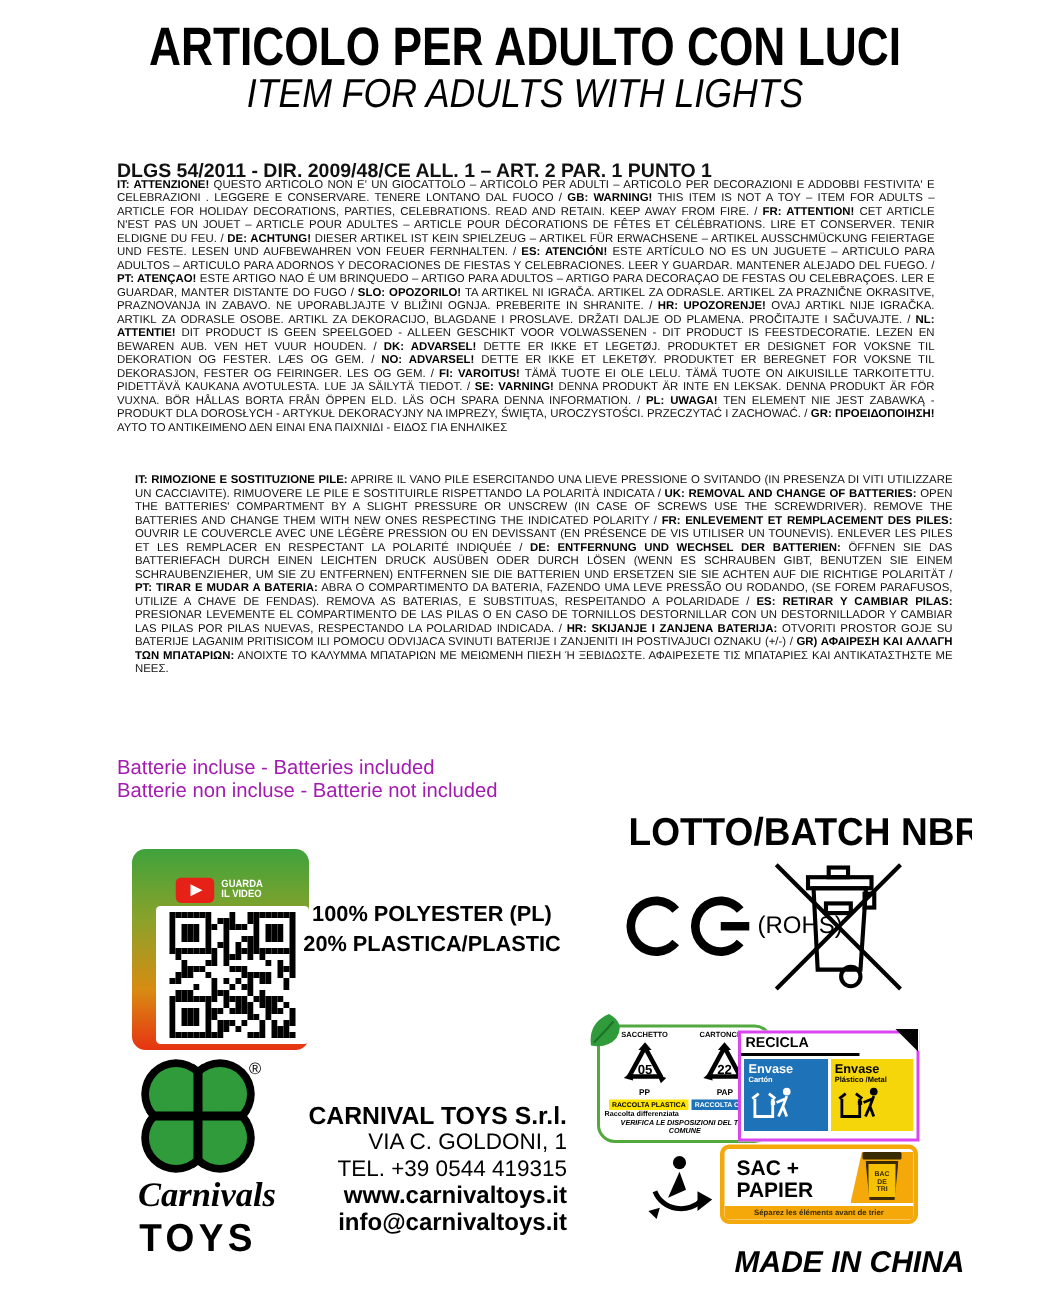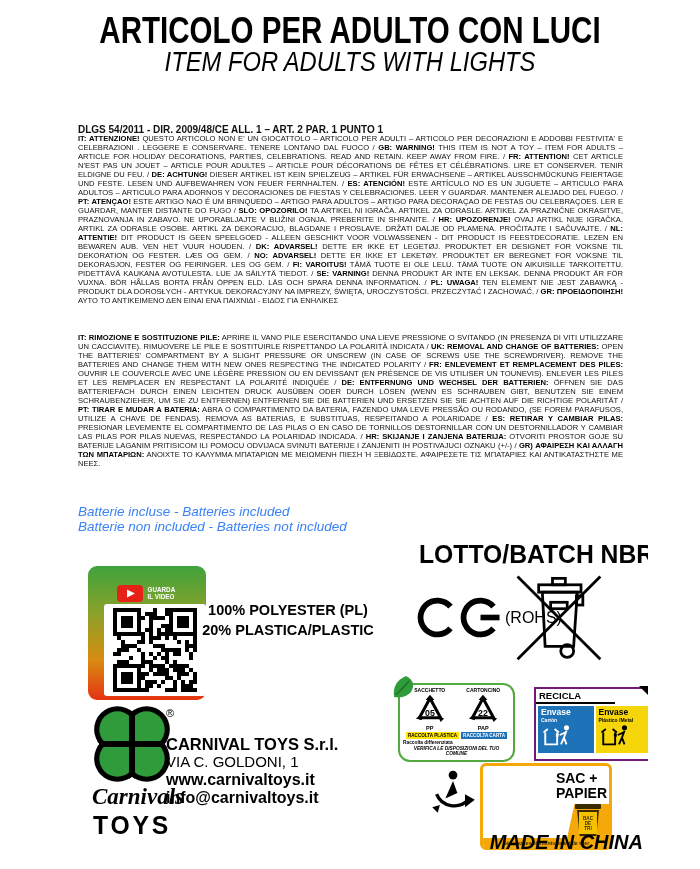--- a/index.html
+++ b/index.html
@@ -7,25 +7,25 @@
          font-family:"Liberation Sans",sans-serif;color:#000;}
 
   .title{position:absolute;top:10px;left:0;width:700px;text-align:center;
          font-size:36px;font-weight:800;letter-spacing:0px;transform:scaleX(.82);}
   .subtitle{position:absolute;top:47px;left:0;width:700px;text-align:center;
             font-size:27px;font-style:italic;font-weight:500;transform:scaleX(.88);}
 
   .legal{position:absolute;left:78px;width:545px;font-size:7.6px;line-height:9px;
          text-align:justify;color:#111;}
   .legal b{color:#000;}
-  .reg-head{font-weight:800;font-size:10px;margin-top:16px;}
+  .reg-head{font-weight:800;font-size:13px;}
   #legal1{top:109px;}
-  #legal2{top:333px;}
-
-  .batt{position:absolute;left:78px;font-size:13.5px;line-height:15.5px;color:#3b82f6;font-style:italic;}
+  #legal2{top:315px;margin-left:12px;}
+
+  .batt{position:absolute;left:78px;font-size:13.5px;line-height:15.5px;color:#a21caf;}
   #batt1{top:504px;}
   #batt2{top:519px;}
 
   .lotto{position:absolute;left:400px;top:539px;width:280px;text-align:center;
          font-size:26px;font-weight:800;transform:scaleX(.95);}
 
   
   .qr-block{position:absolute;left:88px;top:566px;width:118px;height:134px;border-radius:9px;
             background:linear-gradient(180deg,#3fa23c 0%,#8aa22a 35%,#d88c12 70%,#e63312 100%);
             box-sizing:border-box;padding:16px;}
@@ -56,51 +56,51 @@
   .grn-title{font-size:5px;font-weight:700;}
   .grn-mat{font-size:5.5px;font-weight:700;margin-top:-2px;}
   .chips{display:flex;gap:2px;justify-content:center;margin-top:1px;}
   .chip{font-size:4.6px;font-weight:700;padding:1px 2px;white-space:nowrap;}
   .chip-yellow{background:#ffe500;color:#000;}
   .chip-blue{background:#1e72b8;color:#fff;}
   .grn-note1{font-size:4.8px;font-weight:700;margin-top:1px;}
   .grn-note2{font-size:4.8px;font-weight:700;text-align:center;margin-top:1px;font-style:italic;}
 
   
-  .recicla{position:absolute;left:534px;top:687px;width:121px;height:74px;box-sizing:border-box;
-           border:2px solid #701a75;background:#fff;}
+  .recicla{position:absolute;left:492px;top:687px;width:121px;height:74px;box-sizing:border-box;
+           border:2px solid #d946ef;background:#fff;}
   .recicla-corner{position:absolute;right:-2px;top:-2px;width:0;height:0;
                   border-left:14px solid transparent;border-top:14px solid #fff;}
   .recicla-corner::after{content:"";position:absolute;left:-16px;top:-15px;width:0;height:0;
                   border-left:15px solid transparent;border-top:15px solid #000;}
   .recicla-head{font-size:9.5px;font-weight:800;padding:1px 3px;border-bottom:2px solid #000;width:62%;}
   .recicla-row{display:flex;gap:2px;padding:2px;}
   .panel{flex:1;padding:2px 3px;}
   .panel-blue{background:#1e72b8;color:#fff;}
   .panel-yellow{background:#f5d60a;color:#000;}
   .panel-t{font-size:8.5px;font-weight:800;line-height:9px;}
   .panel-s{font-size:5px;font-weight:700;line-height:6px;}
 
   
   .clover{position:absolute;left:88px;top:701px;}
   .reg-mark{position:absolute;left:166px;top:707px;font-size:11px;}
   .logo-script{position:absolute;left:80px;top:784px;width:104px;text-align:right;
                font-family:"Liberation Serif",serif;font-style:italic;font-weight:700;font-size:23px;}
   .logo-toys{position:absolute;left:80px;top:810px;width:104px;text-align:center;
              font-weight:900;font-size:26px;letter-spacing:3px;transform:scaleX(.95);}
-  .addr{position:absolute;left:166px;top:735px;width:200px;text-align:left;line-height:18px;}
+  .addr{position:absolute;left:178px;top:735px;width:200px;text-align:right;line-height:18px;}
   .addr .l1{font-size:16.5px;font-weight:800;}
   .addr .l{font-size:15px;font-weight:500;}
   .addr .lb{font-size:16px;font-weight:800;}
 
   
   .triman{position:absolute;left:429px;top:766px;}
   .sac-box{position:absolute;left:480px;top:763px;width:132px;box-sizing:border-box;
            border:3px solid #f5a80a;border-radius:6px;background:#fff;overflow:hidden;}
-  .sac-row{display:flex;align-items:flex-end;flex-direction:column;}
+  .sac-row{display:flex;align-items:center;}
   .sac-txt{flex:1;padding:5px 2px 3px 8px;font-size:14px;font-weight:800;line-height:15px;}
   .sac-bin-area{width:42px;background:#f5a80a;display:flex;align-items:center;justify-content:center;
                 clip-path:polygon(18% 0,100% 0,100% 100%,0 100%);}
   .bin-shape{position:relative;width:28px;height:34px;}
   .bin-lid{position:absolute;top:0;left:1px;width:26px;height:5px;background:#3a2a00;border-radius:1px;}
   .bin-body{position:absolute;top:6px;left:3px;width:22px;height:26px;background:#f6c200;
             border:2px solid #3a2a00;box-sizing:border-box;
             clip-path:polygon(0 0,100% 0,88% 100%,12% 100%);
             display:flex;flex-direction:column;align-items:center;justify-content:center;}
   .bin-body span{font-size:4.6px;font-weight:800;color:#3a2a00;line-height:5px;}
@@ -121,21 +121,21 @@
   <div id="legal1" class="legal">
     <div class="reg-head">DLGS 54/2011 - DIR. 2009/48/CE ALL. 1 – ART. 2 PAR. 1 PUNTO 1</div>
     <span><b>IT: ATTENZIONE!</b> QUESTO ARTICOLO NON E' UN GIOCATTOLO – ARTICOLO PER ADULTI – ARTICOLO PER DECORAZIONI E ADDOBBI FESTIVITA' E CELEBRAZIONI . LEGGERE E CONSERVARE. TENERE LONTANO DAL FUOCO / <b>GB: WARNING!</b> THIS ITEM IS NOT A TOY – ITEM FOR ADULTS – ARTICLE FOR HOLIDAY DECORATIONS, PARTIES, CELEBRATIONS. READ AND RETAIN. KEEP AWAY FROM FIRE. / <b>FR: ATTENTION!</b> CET ARTICLE N'EST PAS UN JOUET – ARTICLE POUR ADULTES – ARTICLE POUR DÉCORATIONS DE FÊTES ET CÉLÉBRATIONS. LIRE ET CONSERVER.  TENIR ELDIGNE DU FEU. / <b>DE: ACHTUNG!</b> DIESER ARTIKEL IST KEIN SPIELZEUG – ARTIKEL FÜR ERWACHSENE – ARTIKEL AUSSCHMÜCKUNG FEIERTAGE UND FESTE. LESEN UND AUFBEWAHREN VON FEUER FERNHALTEN. / <b>ES: ATENCIÓN!</b> ESTE ARTÍCULO NO ES UN JUGUETE – ARTICULO PARA ADULTOS – ARTICULO PARA ADORNOS Y DECORACIONES DE FIESTAS Y CELEBRACIONES. LEER Y GUARDAR. MANTENER ALEJADO DEL FUEGO. / <b>PT: ATENÇAO!</b> ESTE ARTIGO NAO É UM BRINQUEDO – ARTIGO PARA ADULTOS – ARTIGO PARA DECORAÇAO DE FESTAS OU CELEBRAÇOES. LER E GUARDAR, MANTER DISTANTE DO FUGO  / <b>SLO: OPOZORILO!</b> TA ARTIKEL NI IGRAČA. ARTIKEL ZA ODRASLE. ARTIKEL ZA PRAZNIČNE OKRASITVE, PRAZNOVANJA IN ZABAVO. NE UPORABLJAJTE V BLIŽINI OGNJA. PREBERITE IN SHRANITE. / <b>HR: UPOZORENJE!</b> OVAJ ARTIKL NIJE IGRAČKA. ARTIKL ZA ODRASLE OSOBE. ARTIKL ZA DEKORACIJO, BLAGDANE I PROSLAVE. DRŽATI DALJE OD PLAMENA. PROČITAJTE I SAČUVAJTE.  / <b>NL: ATTENTIE!</b> DIT PRODUCT IS GEEN SPEELGOED - ALLEEN GESCHIKT VOOR VOLWASSENEN - DIT PRODUCT IS FEESTDECORATIE. LEZEN EN BEWAREN AUB. VEN HET VUUR HOUDEN. / <b>DK: ADVARSEL!</b> DETTE ER IKKE ET LEGETØJ. PRODUKTET ER DESIGNET FOR VOKSNE TIL DEKORATION OG FESTER. LÆS OG GEM. / <b>NO: ADVARSEL!</b> DETTE ER IKKE ET LEKETØY. PRODUKTET ER BEREGNET FOR VOKSNE TIL DEKORASJON, FESTER OG FEIRINGER. LES OG GEM. / <b>FI: VAROITUS!</b> TÄMÄ TUOTE EI OLE LELU. TÄMÄ TUOTE ON AIKUISILLE TARKOITETTU. PIDETTÄVÄ KAUKANA AVOTULESTA. LUE JA SÄILYTÄ TIEDOT. / <b>SE: VARNING!</b> DENNA PRODUKT ÄR INTE EN LEKSAK. DENNA PRODUKT ÄR FÖR VUXNA. BÖR HÅLLAS BORTA FRÅN ÖPPEN ELD. LÄS OCH SPARA DENNA INFORMATION. / <b>PL: UWAGA!</b> TEN ELEMENT NIE JEST ZABAWKĄ - PRODUKT DLA DOROSŁYCH - ARTYKUŁ DEKORACYJNY NA IMPREZY, ŚWIĘTA, UROCZYSTOŚCI. PRZECZYTAĆ I ZACHOWAĆ. / <b>GR: ΠΡΟΕΙΔΟΠΟΙΗΣΗ!</b> ΑΥΤΟ ΤΟ ΑΝΤΙΚΕΙΜΕΝΟ ΔΕΝ ΕΙΝΑΙ ΕΝΑ ΠΑΙΧΝΙΔΙ - ΕΙΔΟΣ ΓΙΑ ΕΝΗΛΙΚΕΣ</span>
   </div>
 
   <div id="legal2" class="legal">
     <span><b>IT: RIMOZIONE E SOSTITUZIONE PILE:</b> APRIRE IL VANO PILE ESERCITANDO UNA LIEVE PRESSIONE O SVITANDO (IN PRESENZA DI VITI UTILIZZARE UN CACCIAVITE). RIMUOVERE LE PILE E SOSTITUIRLE RISPETTANDO LA POLARITÀ INDICATA / <b>UK: REMOVAL AND CHANGE OF BATTERIES:</b> OPEN THE BATTERIES' COMPARTMENT BY A SLIGHT PRESSURE OR UNSCREW (IN CASE OF SCREWS USE THE SCREWDRIVER). REMOVE THE BATTERIES AND CHANGE THEM WITH NEW ONES RESPECTING THE INDICATED POLARITY / <b>FR: ENLEVEMENT ET REMPLACEMENT DES PILES:</b> OUVRIR LE COUVERCLE AVEC UNE LÉGÈRE PRESSION OU EN DEVISSANT (EN PRÉSENCE DE VIS UTILISER UN TOUNEVIS). ENLEVER LES PILES ET LES REMPLACER EN RESPECTANT LA POLARITÉ INDIQUÉE / <b>DE: ENTFERNUNG UND WECHSEL DER BATTERIEN:</b> ÖFFNEN SIE DAS BATTERIEFACH DURCH EINEN LEICHTEN DRUCK AUSÜBEN ODER DURCH LÖSEN (WENN ES SCHRAUBEN GIBT, BENUTZEN SIE EINEM SCHRAUBENZIEHER, UM SIE ZU ENTFERNEN) ENTFERNEN SIE DIE BATTERIEN UND ERSETZEN SIE SIE ACHTEN AUF DIE RICHTIGE POLARITÄT / <b>PT: TIRAR E MUDAR A BATERIA:</b> ABRA O COMPARTIMENTO DA BATERIA, FAZENDO UMA LEVE PRESSÃO OU RODANDO, (SE FOREM PARAFUSOS, UTILIZE A CHAVE DE FENDAS). REMOVA AS BATERIAS, E SUBSTITUAS, RESPEITANDO A POLARIDADE / <b>ES:  RETIRAR Y CAMBIAR PILAS:</b> PRESIONAR LEVEMENTE EL COMPARTIMENTO DE LAS PILAS O EN CASO DE TORNILLOS DESTORNILLAR CON UN DESTORNILLADOR Y CAMBIAR LAS PILAS POR PILAS NUEVAS, RESPECTANDO LA POLARIDAD INDICADA. / <b>HR: SKIJANJE I ZANJENA BATERIJA:</b> OTVORITI PROSTOR GOJE SU BATERIJE LAGANIM PRITISICOM ILI POMOCU ODVIJACA SVINUTI BATERIJE I ZANJENITI IH POSTIVAJUCI OZNAKU (+/-) / <b>GR) ΑΦΑΙΡΕΣΗ ΚΑΙ ΑΛΛΑΓΗ ΤΩΝ ΜΠΑΤΑΡΙΩΝ:</b> ΑΝΟΙΧΤΕ ΤΟ ΚΑΛΥΜΜΑ ΜΠΑΤΑΡΙΩΝ ΜΕ ΜΕΙΩΜΕΝΗ ΠΙΕΣΗ Ή ΞΕΒΙΔΩΣΤΕ. ΑΦΑΙΡΕΣΕΤΕ ΤΙΣ ΜΠΑΤΑΡΙΕΣ ΚΑΙ ΑΝΤΙΚΑΤΑΣΤΗΣΤΕ ΜΕ ΝΕΕΣ.</span>
   </div>
 
   <div id="batt1" class="batt">Batterie incluse - Batteries included</div>
-  <div id="batt2" class="batt">Batterie non included - Batteries not included</div>
+  <div id="batt2" class="batt">Batterie non incluse - Batterie not included</div>
 
   <div class="lotto">LOTTO/BATCH NBR.</div>
 
   <div class="qr-block">
     <div class="qr-head">
       <svg class="yt" viewBox="0 0 26 17">
         <rect x="0" y="0" width="26" height="17" rx="4" fill="#e62117"></rect>
         <polygon points="10,4.5 18,8.5 10,12.5" fill="#fff"></polygon>
       </svg>
       <div class="qr-head-txt">
@@ -712,20 +712,21 @@
       </g>
     </g>
   </svg>
   <div class="reg-mark">®</div>
   <div class="logo-script">Carnivals</div>
   <div class="logo-toys">TOYS</div>
 
   <div class="addr">
     <div class="l1">CARNIVAL TOYS S.r.l.</div>
     <div class="l">VIA C. GOLDONI, 1</div>
+    <div class="l">TEL. +39 0544 419315</div>
     <div class="lb">www.carnivaltoys.it</div>
     <div class="lb">info@carnivaltoys.it</div>
   </div>
 
   <svg class="triman" width="48" height="52" viewBox="0 0 44 44">
     <circle cx="22" cy="6.5" r="4" fill="#000"></circle>
     <path d="M22 12 L15 28 L26 23 Z" fill="#000"></path>
     <path d="M7 24 A17 16 0 0 0 36 29" fill="none" stroke="#000" stroke-width="3"></path>
     <polygon points="33,24 42,29 33,36" fill="#000"></polygon>
     <path d="M10 34 L3 36 L8 41 Z" fill="#000"></path>

